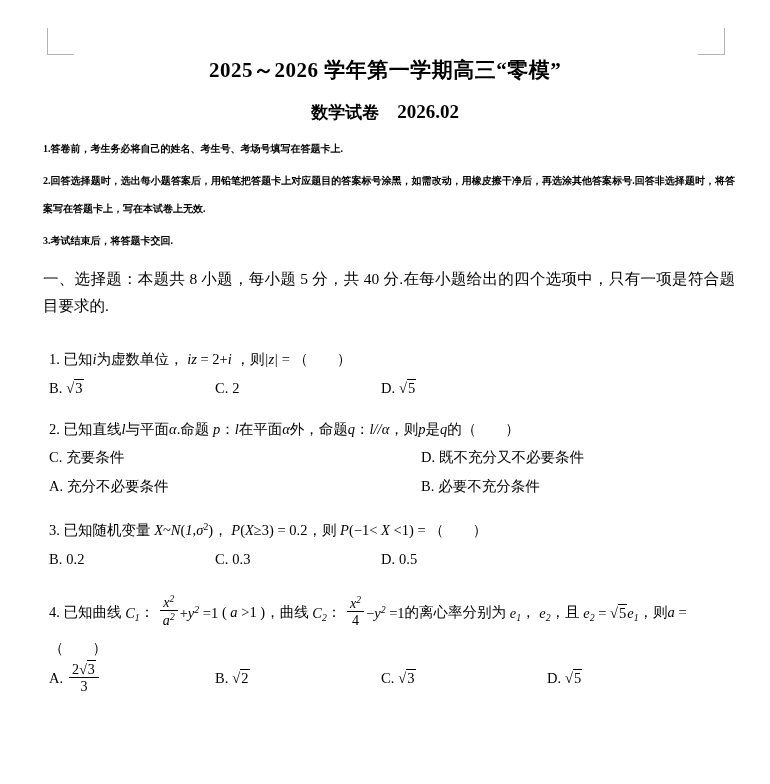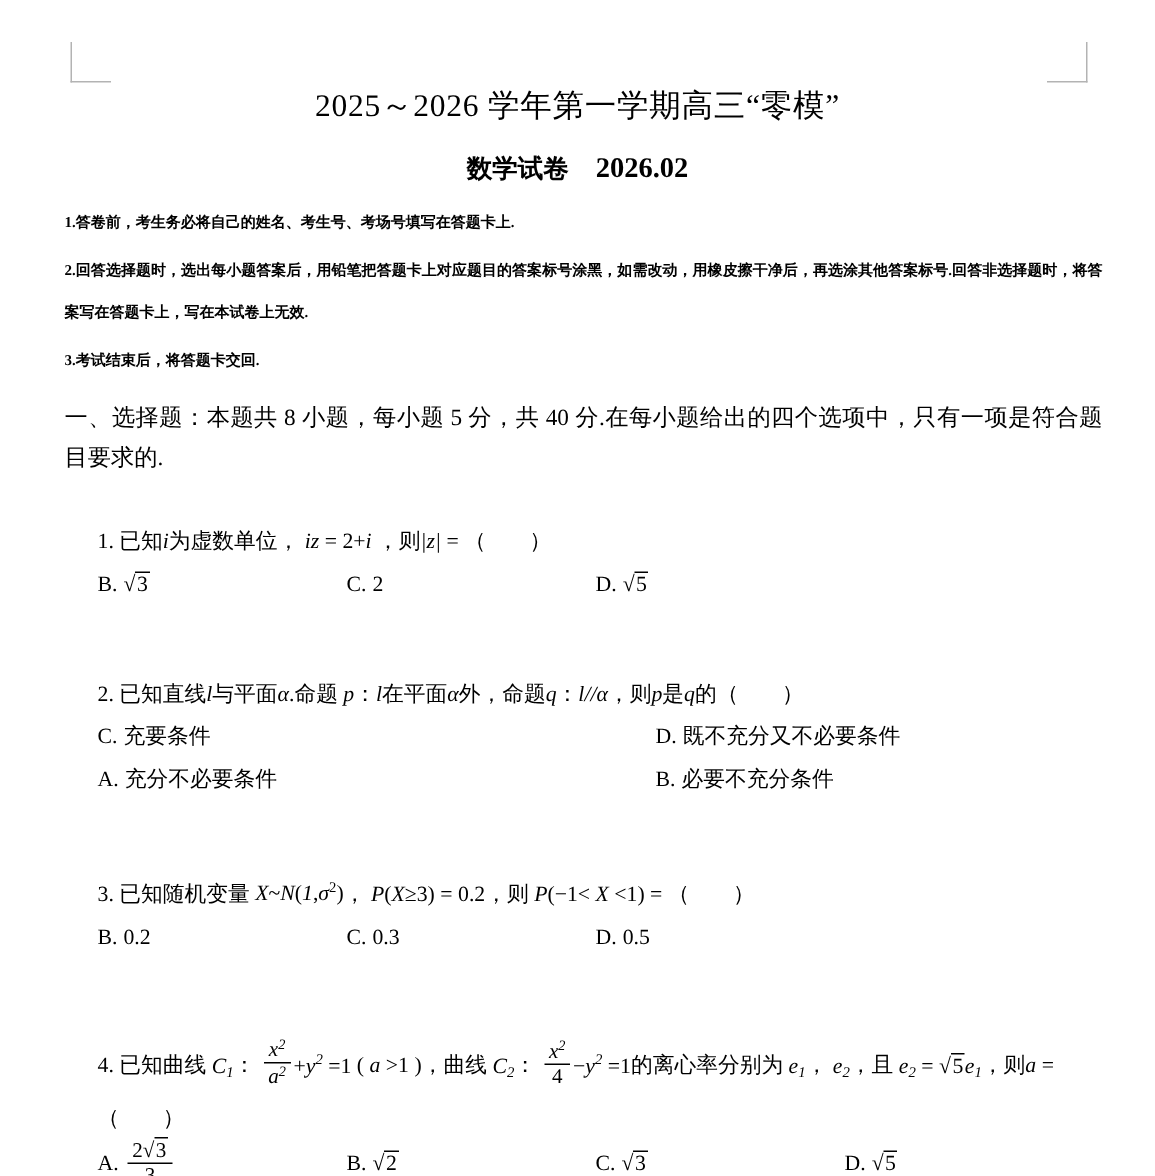--- a/index.html
+++ b/index.html
@@ -14,42 +14,42 @@
   .page{position:relative;width:770px;height:784px;}
 
   
   .mark{position:absolute;width:26px;height:26px;}
   .mark.tl{left:47px;top:28px;border-left:1.5px solid #b3b3b3;border-bottom:1.5px solid #b3b3b3;}
   .mark.tr{left:698px;top:28px;border-left:1.5px solid #b3b3b3;border-bottom:1.5px solid #b3b3b3;
            transform:scaleX(-1);}
 
   
   .title{
-    text-align:center;font-weight:normal;font-size:21px;letter-spacing:.5px;
+    text-align:center;font-weight:bold;font-size:21px;letter-spacing:.5px;
     margin:0;position:absolute;left:0;right:0;top:56px;
   }
   .subtitle{
     text-align:center;font-weight:bold;font-size:17px;
     position:absolute;left:0;right:0;top:101px;
   }
   .subtitle .date{font-size:19px;margin-left:18px;letter-spacing:0;}
 
   
   .content{position:absolute;left:43px;top:135px;width:692px;}
   .notice-title{font-weight:bold;font-size:15.5px;margin:0 0 9px 0;}
   .notice-item{
     font-weight:bold;font-size:10px;line-height:28px;margin:0 0 4px 0;
     text-align:justify;
   }
   .section-head{
-    font-size:15.5px;line-height:27px;margin:10px 0 6px 0;text-align:justify;
-  }
-
-  
-  .q{font-size:14.5px;margin:16px;}
+    font-size:15.5px;line-height:27px;margin:10px 0 20px 0;text-align:justify;
+  }
+
+  
+  .q{font-size:14.5px;margin:0;}
   .q-stem{line-height:28px;padding-left:6px;white-space:nowrap;}
   .q4-stem{padding-left:6px;line-height:34px;white-space:nowrap;}
   .q-paren{padding-left:6px;line-height:26px;}
 
   .opts{display:flex;padding-left:6px;line-height:30px;}
   .opts .op{flex:0 0 166px;white-space:nowrap;}
   .opts .op:last-child{flex:1 1 auto;}
   .opts2{display:flex;padding-left:6px;line-height:29px;}
   .opts2 .op{flex:0 0 372px;white-space:nowrap;}
 

